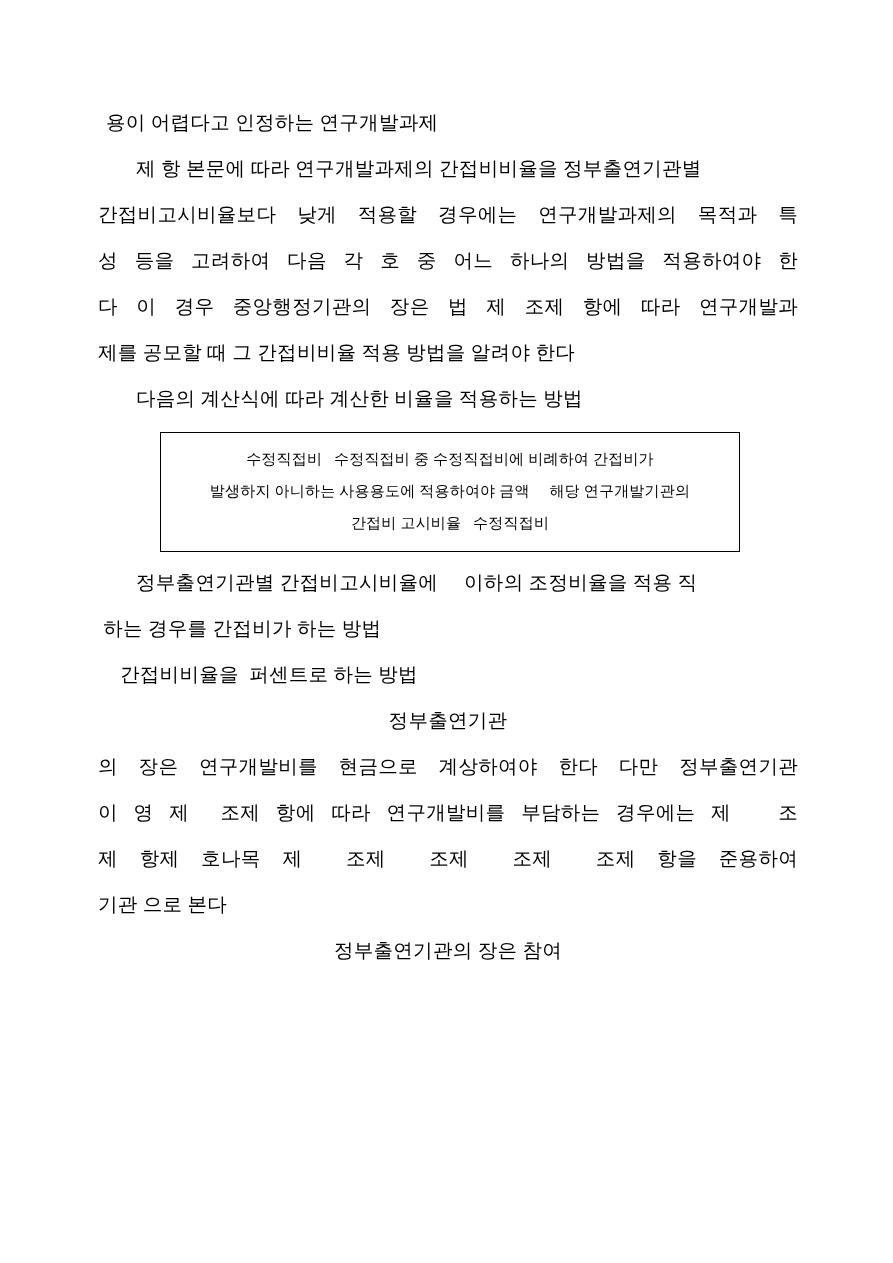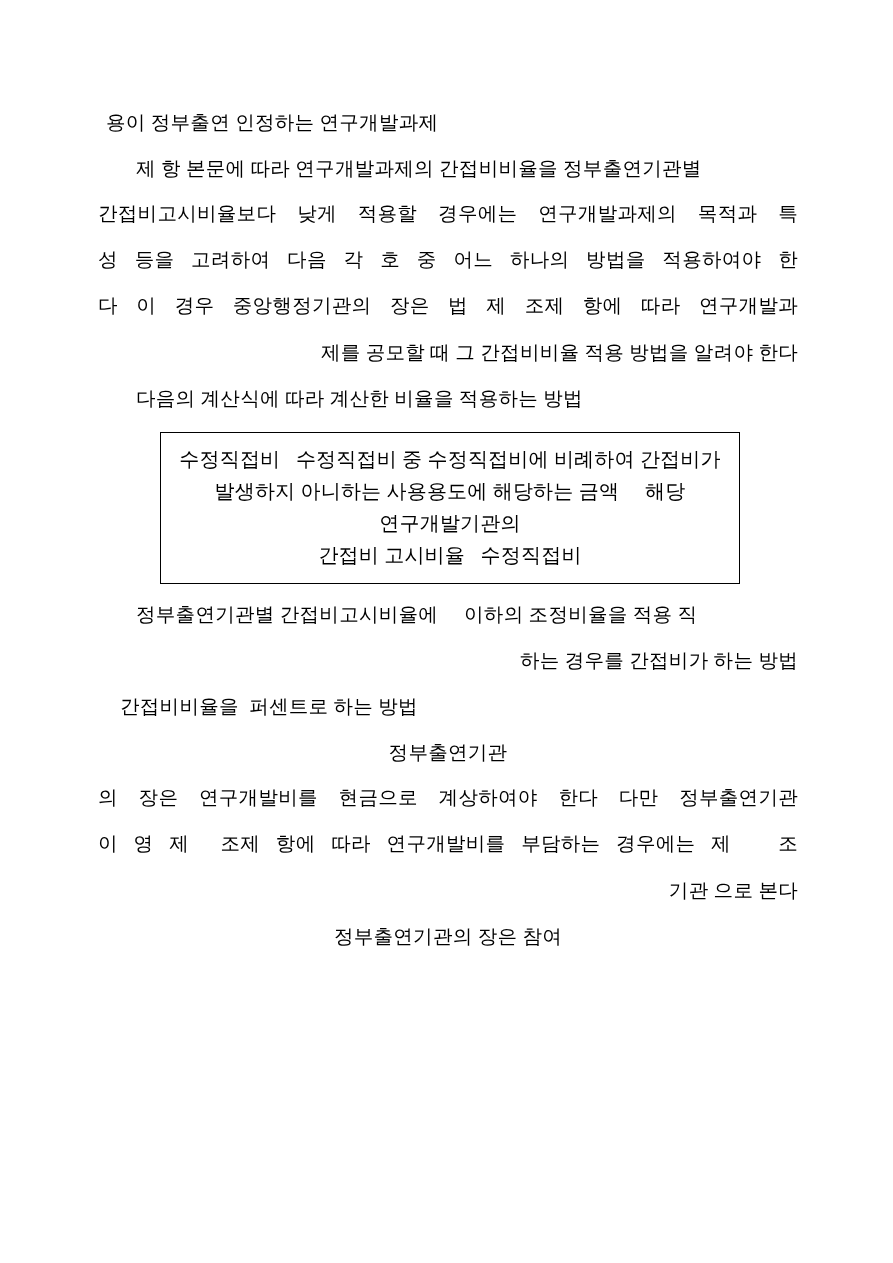--- a/index.html
+++ b/index.html
@@ -37,65 +37,65 @@
     letter-spacing: 0.3px;
     white-space: pre-wrap;
     word-break: keep-all;
   }
   p.indent1 { text-indent: 0px; padding-left: 8px; }
   p.indent2 { text-indent: 0px; padding-left: 38px; }
   p.indent3 { text-indent: 0px; padding-left: 22px; }
   p.justify {
     text-align: justify;
     text-align-last: justify;
-    font-family: Liberation Mono, monospace;
   }
   p.right { text-align: center; }
-  p.plain { text-align: right; }
+  p.plain { text-align: left; }
 
   .formula-box {
     margin: 10px 0 8px 62px;
     width: 580px;
     border: 1px solid #000000;
     box-sizing: border-box;
     padding: 10px 10px 12px 10px;
   }
   .formula-box .fline {
     margin: 0;
-    font-size: 20px;
+    font-size: 15px;
     line-height: 32px;
     text-align: center;
     white-space: pre-wrap;
     word-break: keep-all;
     letter-spacing: 0.2px;
   }
 </style>
 </head>
 <body>
 
 <div class="page">
   <div class="body-area">
 
-    <p class="line indent1">용이 정부출연 인정하는 연구개발과제</p>
+    <p class="line indent1">용이 어렵다고 인정하는 연구개발과제</p>
     <p class="line indent2">제 항 본문에 따라 연구개발과제의 간접비비율을 정부출연기관별</p>
     <p class="line justify">간접비고시비율보다 낮게 적용할 경우에는 연구개발과제의 목적과 특</p>
     <p class="line justify">성 등을 고려하여 다음 각 호 중 어느 하나의 방법을 적용하여야 한</p>
     <p class="line justify">다 이 경우 중앙행정기관의 장은 법 제 조제 항에 따라 연구개발과</p>
     <p class="line plain">제를 공모할 때 그 간접비비율 적용 방법을 알려야 한다</p>
     <p class="line indent2">다음의 계산식에 따라 계산한 비율을 적용하는 방법</p>
 
     <div class="formula-box">
       <p class="fline">수정직접비   수정직접비 중 수정직접비에 비례하여 간접비가</p>
-      <p class="fline">발생하지 아니하는 사용용도에 해당하는 금액     해당 연구개발기관의</p>
+      <p class="fline">발생하지 아니하는 사용용도에 적용하여야 금액     해당 연구개발기관의</p>
       <p class="fline">간접비 고시비율   수정직접비</p>
     </div>
 
     <p class="line indent2">정부출연기관별 간접비고시비율에     이하의 조정비율을 적용 직</p>
     <p class="line plain"> 하는 경우를 간접비가 하는 방법</p>
     <p class="line indent3">간접비비율을  퍼센트로 하는 방법</p>
     <p class="line right">정부출연기관</p>
     <p class="line justify">의 장은 연구개발비를 현금으로 계상하여야 한다 다만 정부출연기관</p>
     <p class="line justify">이 영 제  조제 항에 따라 연구개발비를 부담하는 경우에는 제   조</p>
+    <p class="line justify">제 항제 호나목 제  조제  조제  조제  조제 항을 준용하여</p>
     <p class="line plain">기관 으로 본다</p>
     <p class="line right">정부출연기관의 장은 참여</p>
 
   </div>
 </div>
 
 </body></html>

